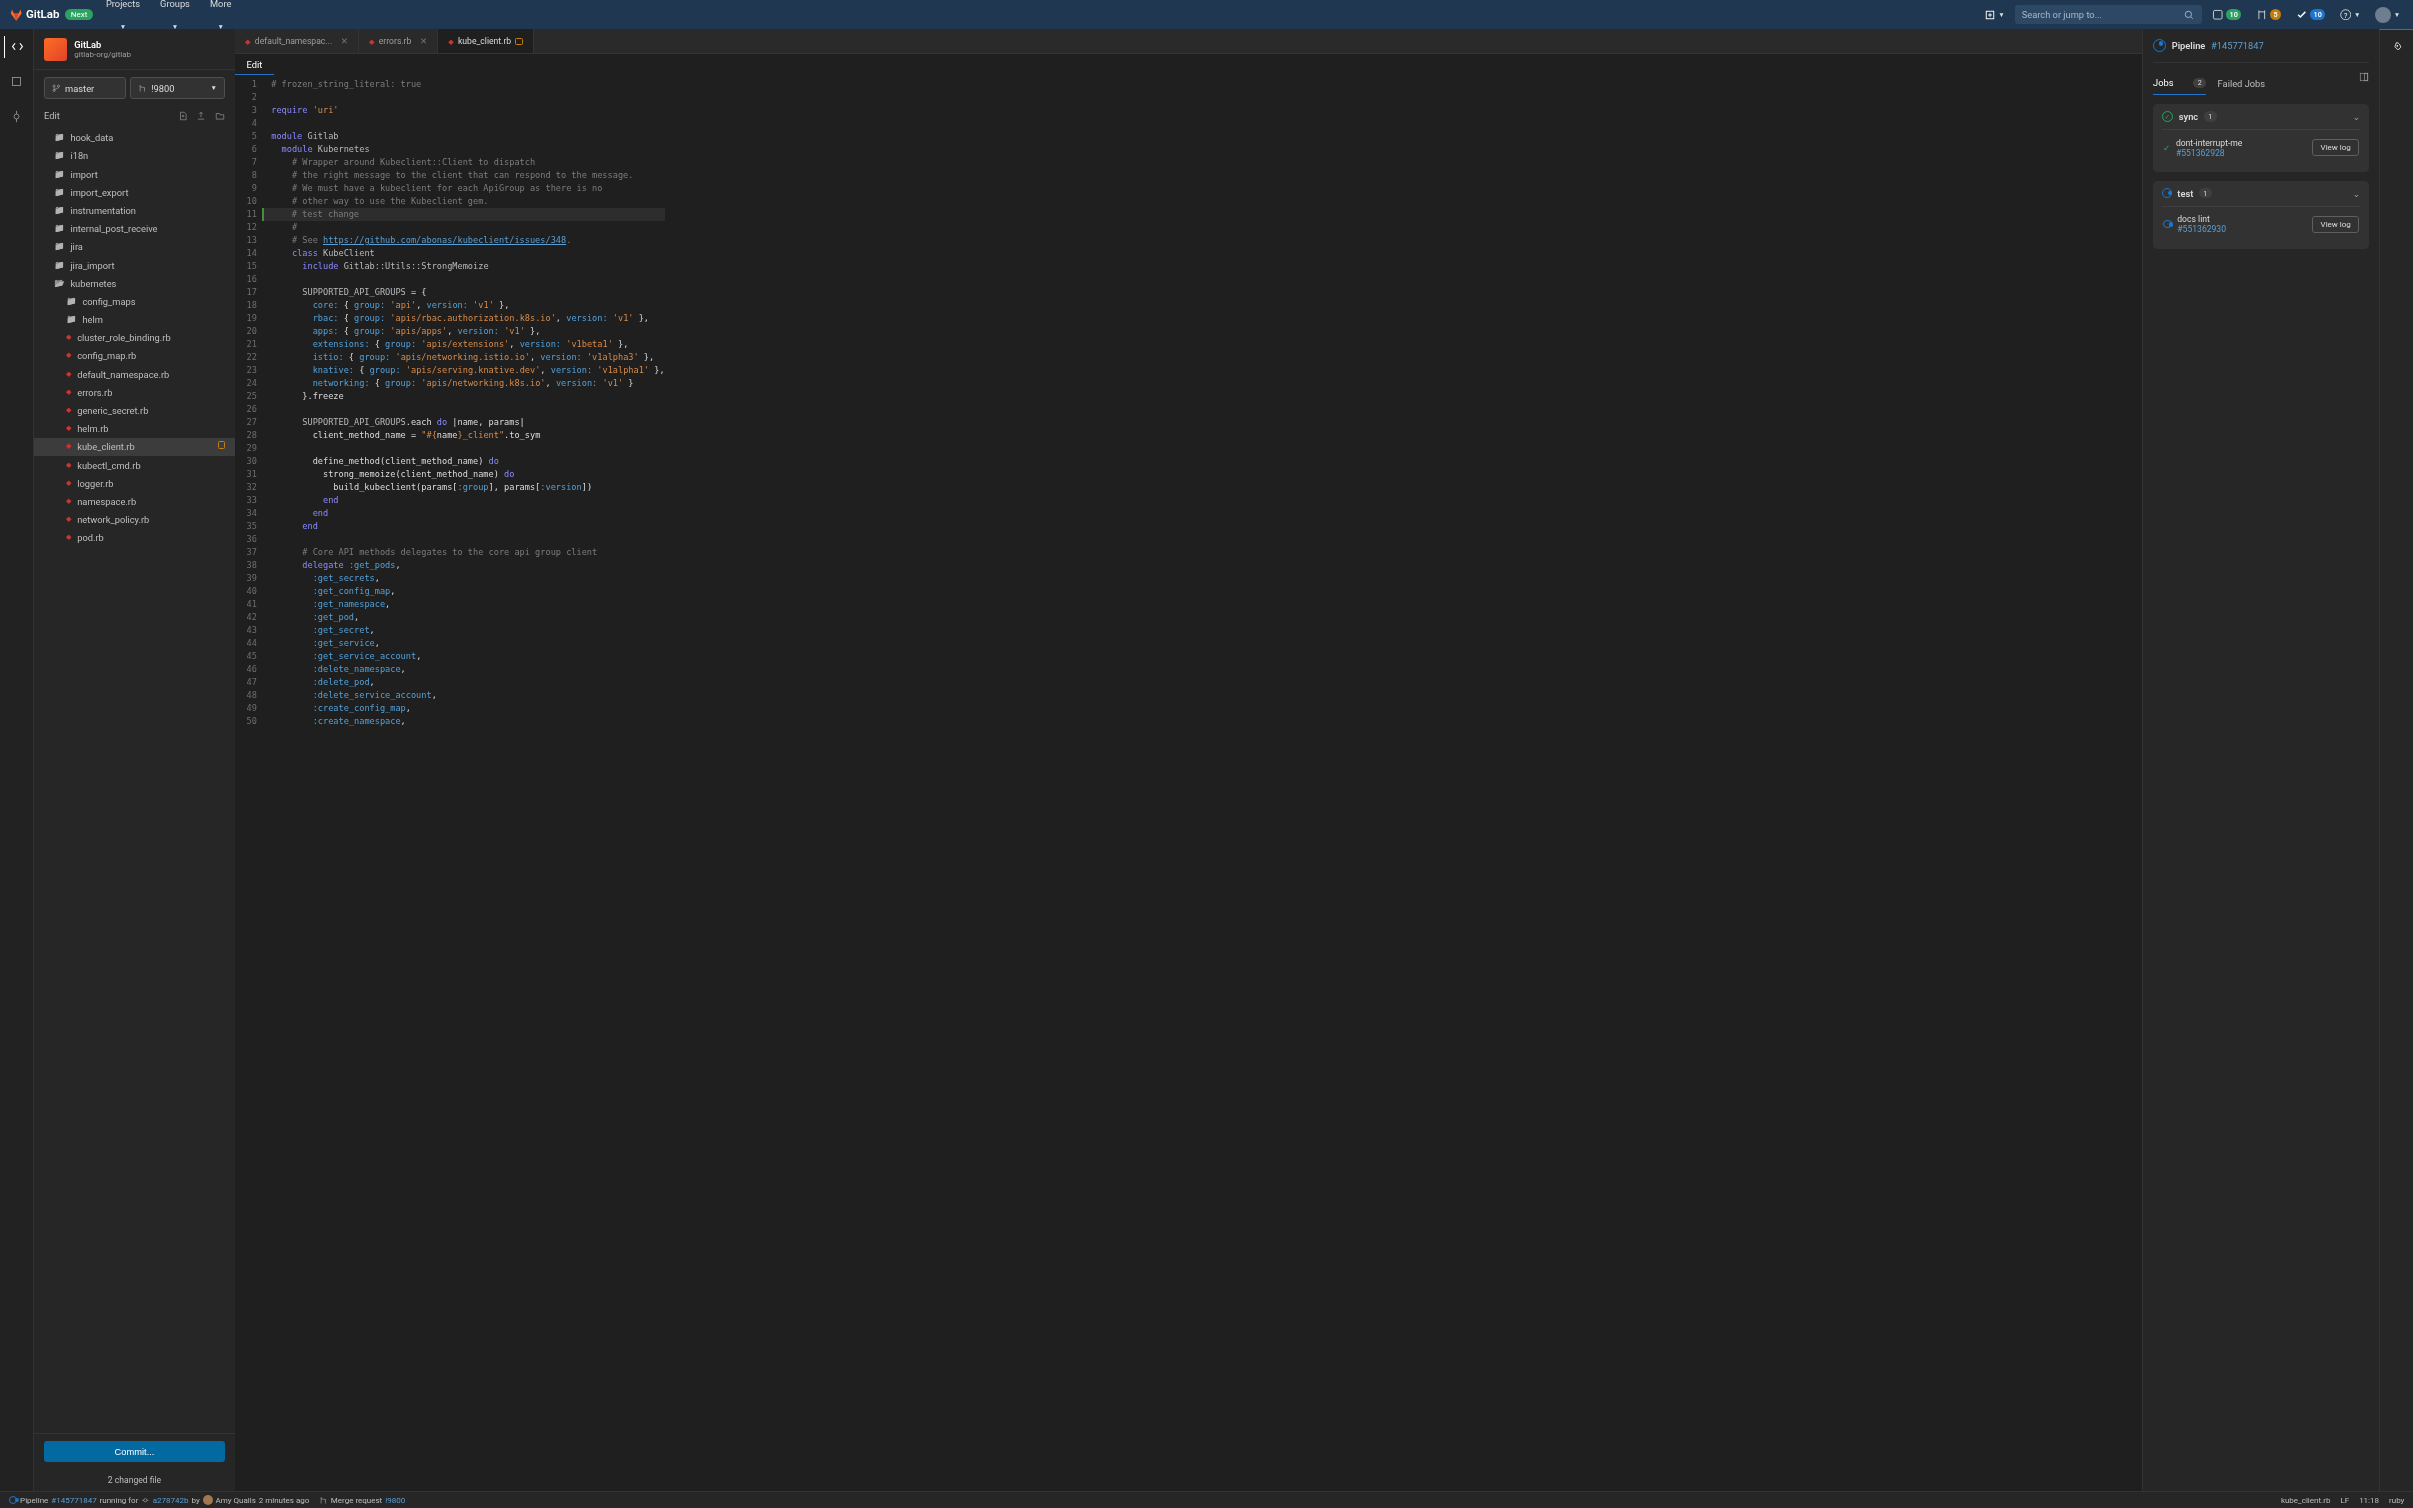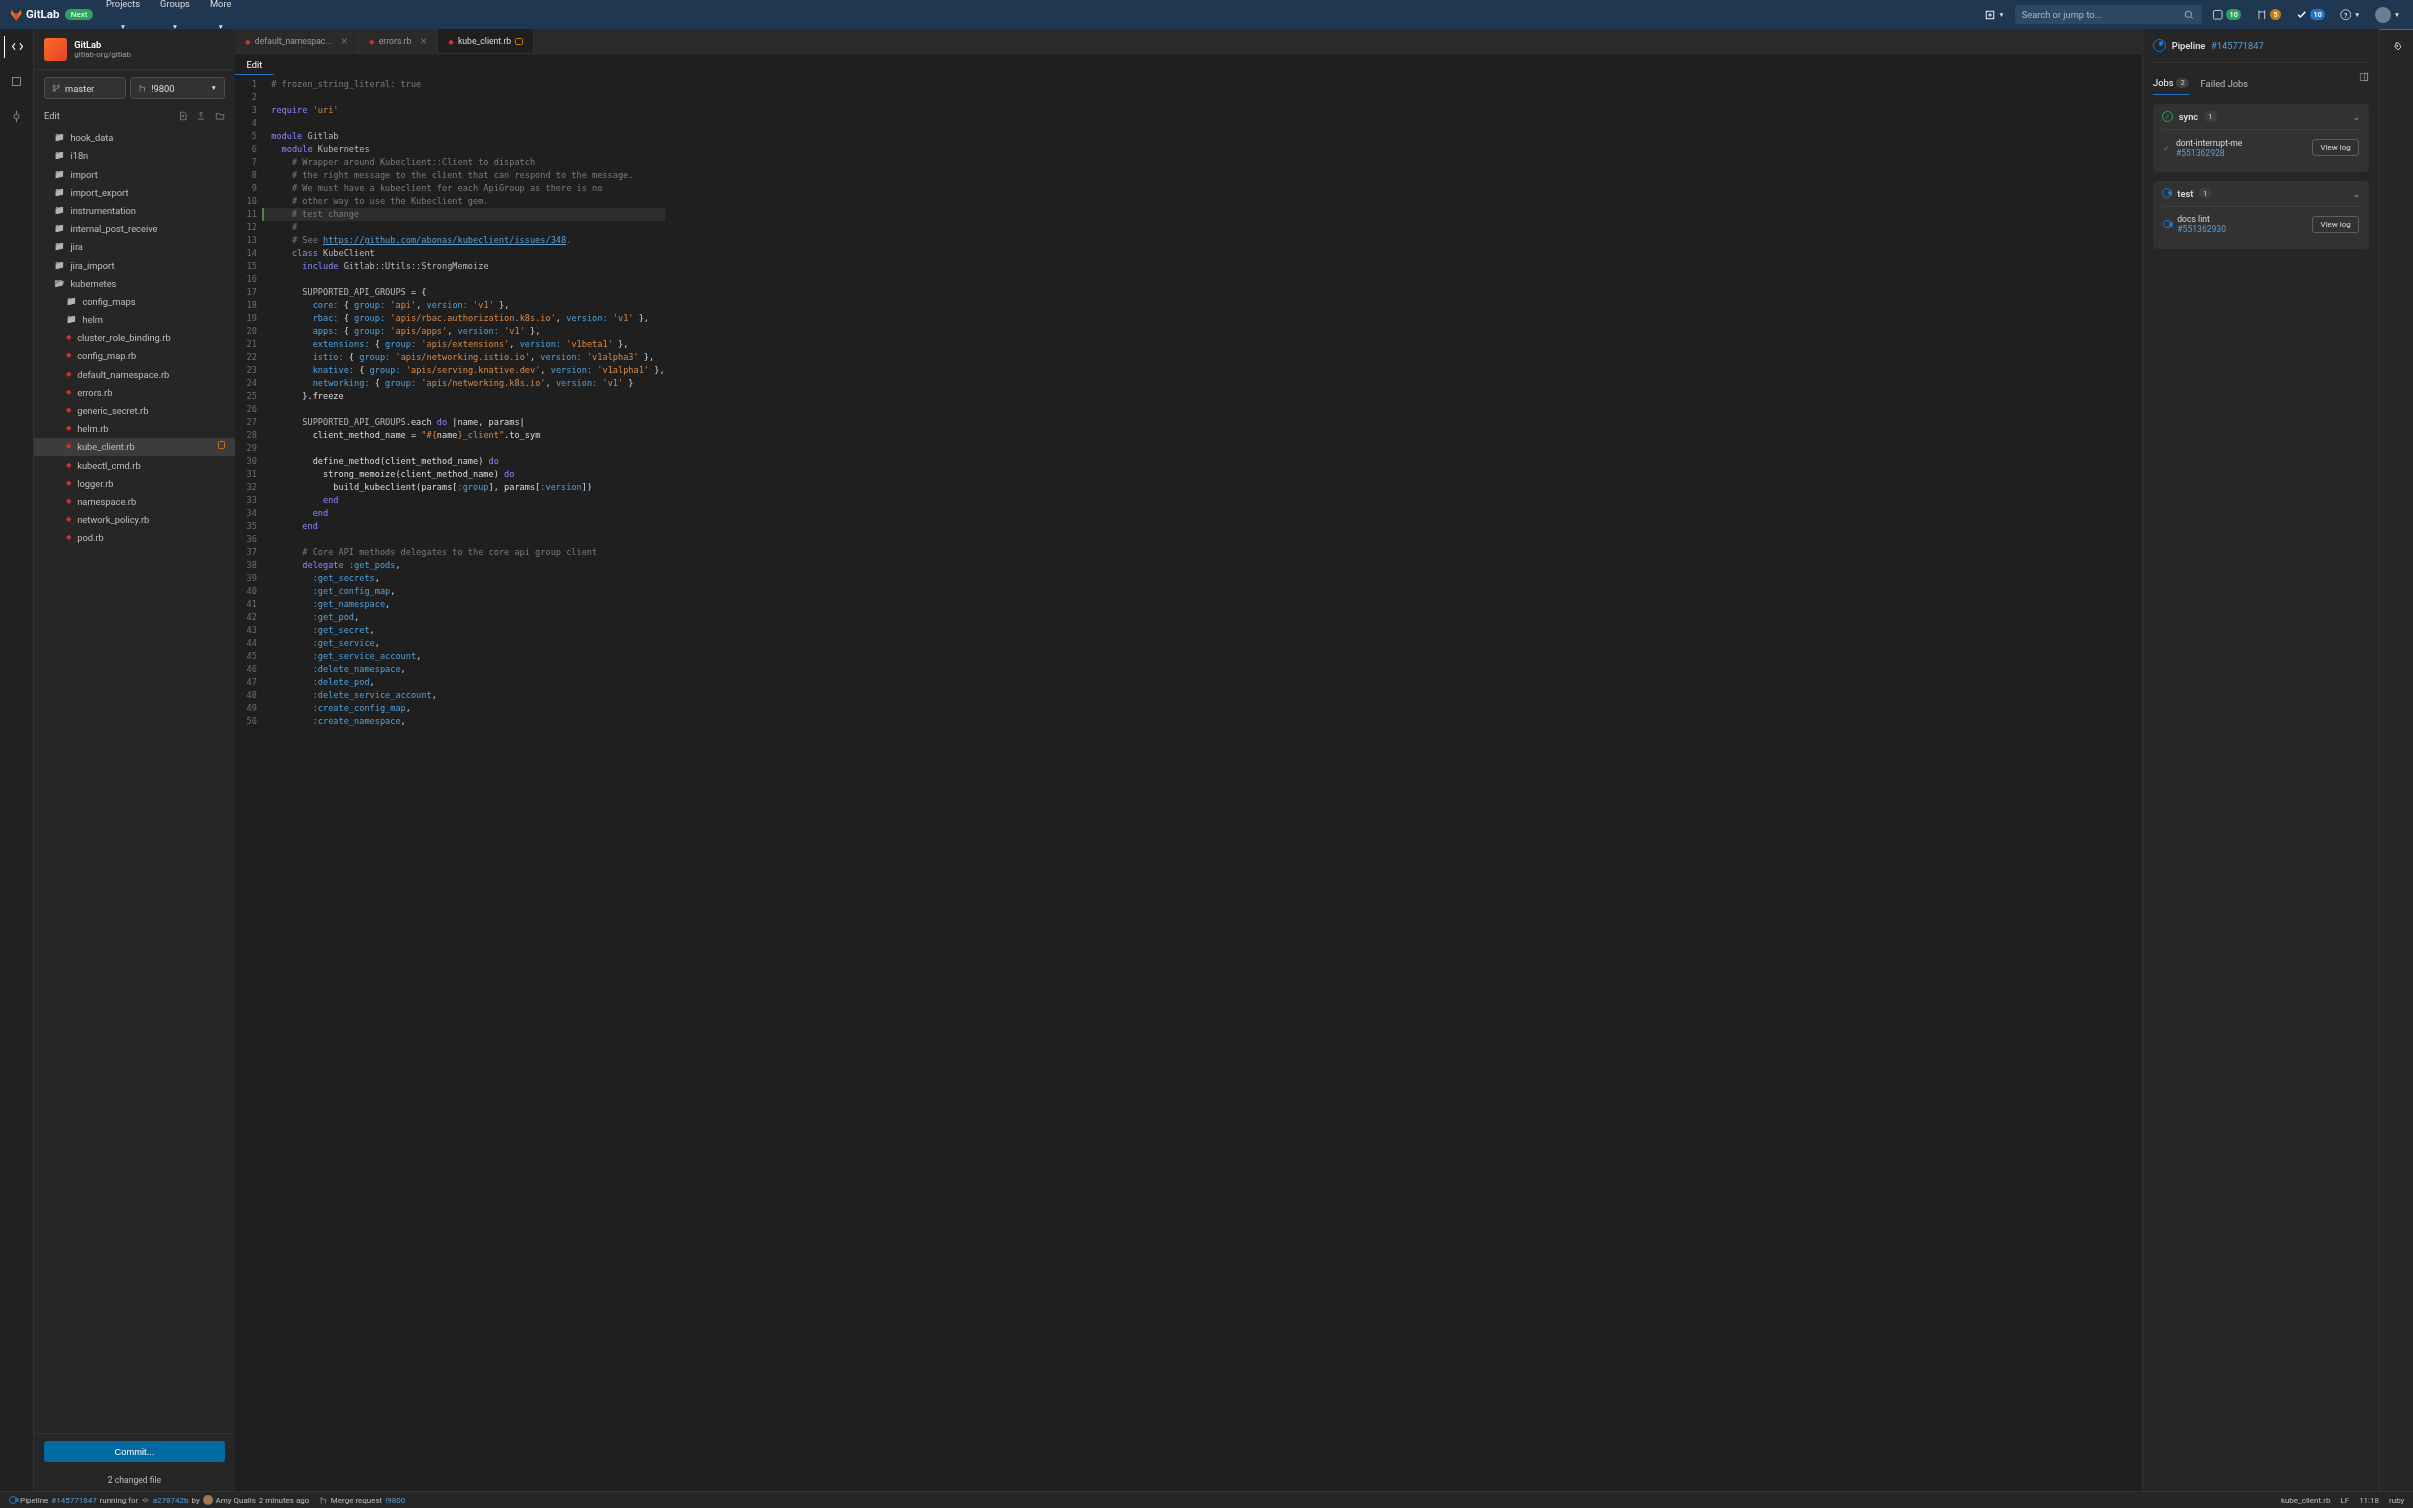--- a/index.html
+++ b/index.html
@@ -67,21 +67,21 @@
 .c-const { color: #b9b9b9; }
 .c-link { color: #5a9fd4; text-decoration: underline; }
 
 .rightpanel { width: 237px; background: #262626; border-left: 0.7px solid #333; display: flex; flex-direction: column; padding: 10px; }
 .pipeline-hdr { display: flex; align-items: center; gap: 5.7px; padding-bottom: 10px; border-bottom: 0.7px solid #333; }
 .running-icon { width: 13px; height: 13px; border: 1.4px solid #1f75cb; border-radius: 50%; position: relative; }
 .running-icon::after { content: ""; position: absolute; width: 4.3px; height: 4.3px; background: #1f75cb; border-radius: 50%; top: 1.4px; left: 5px; }
 .pipeline-title { font-weight: 600; }
 .pipeline-id { color: #5a9fd4; }
 .pipe-tabs { display: flex; gap: 11.5px; margin-top: 8.6px; }
-.pipe-tab { padding: 5.7px 0; color: #bfbfbf; cursor: pointer; display: flex; gap: 3px; align-items: center; justify-content: flex-end; }
+.pipe-tab { padding: 5.7px 0; color: #bfbfbf; cursor: pointer; display: flex; gap: 20px; align-items: center; justify-content: flex-end; }
 .pipe-tab.active { border-bottom: 1.4px solid #1f75cb; color: #fff; }
 .count-badge { background: #3f3f3f; color: #dcdcde; font-size: 7.2px; padding: 0.7px 4.3px; border-radius: 5.7px; }
 .stage-box { background: #323232; border-radius: 4.3px; margin-top: 8.6px; padding: 7.2px 8.6px; }
 .stage-hdr { display: flex; align-items: center; gap: 5.7px; }
 .success-icon { width: 11.5px; height: 11.5px; border: 1.4px solid #2da160; border-radius: 50%; display: flex; align-items: center; justify-content: center; color: #2da160; font-size: 6.5px; }
 .stage-name { font-weight: 600; }
 .stage-chev { margin-left: auto; color: #9e9e9e; }
 .job-row { display: flex; align-items: center; gap: 5.7px; padding: 7.2px 1.4px; border-top: 0.7px solid #3f3f3f; margin-top: 7.2px; }
 .job-row:first-of-type { border-top: none; margin-top: 5.7px; }
 .check-sm { color: #2da160; font-size: 8.6px; }

